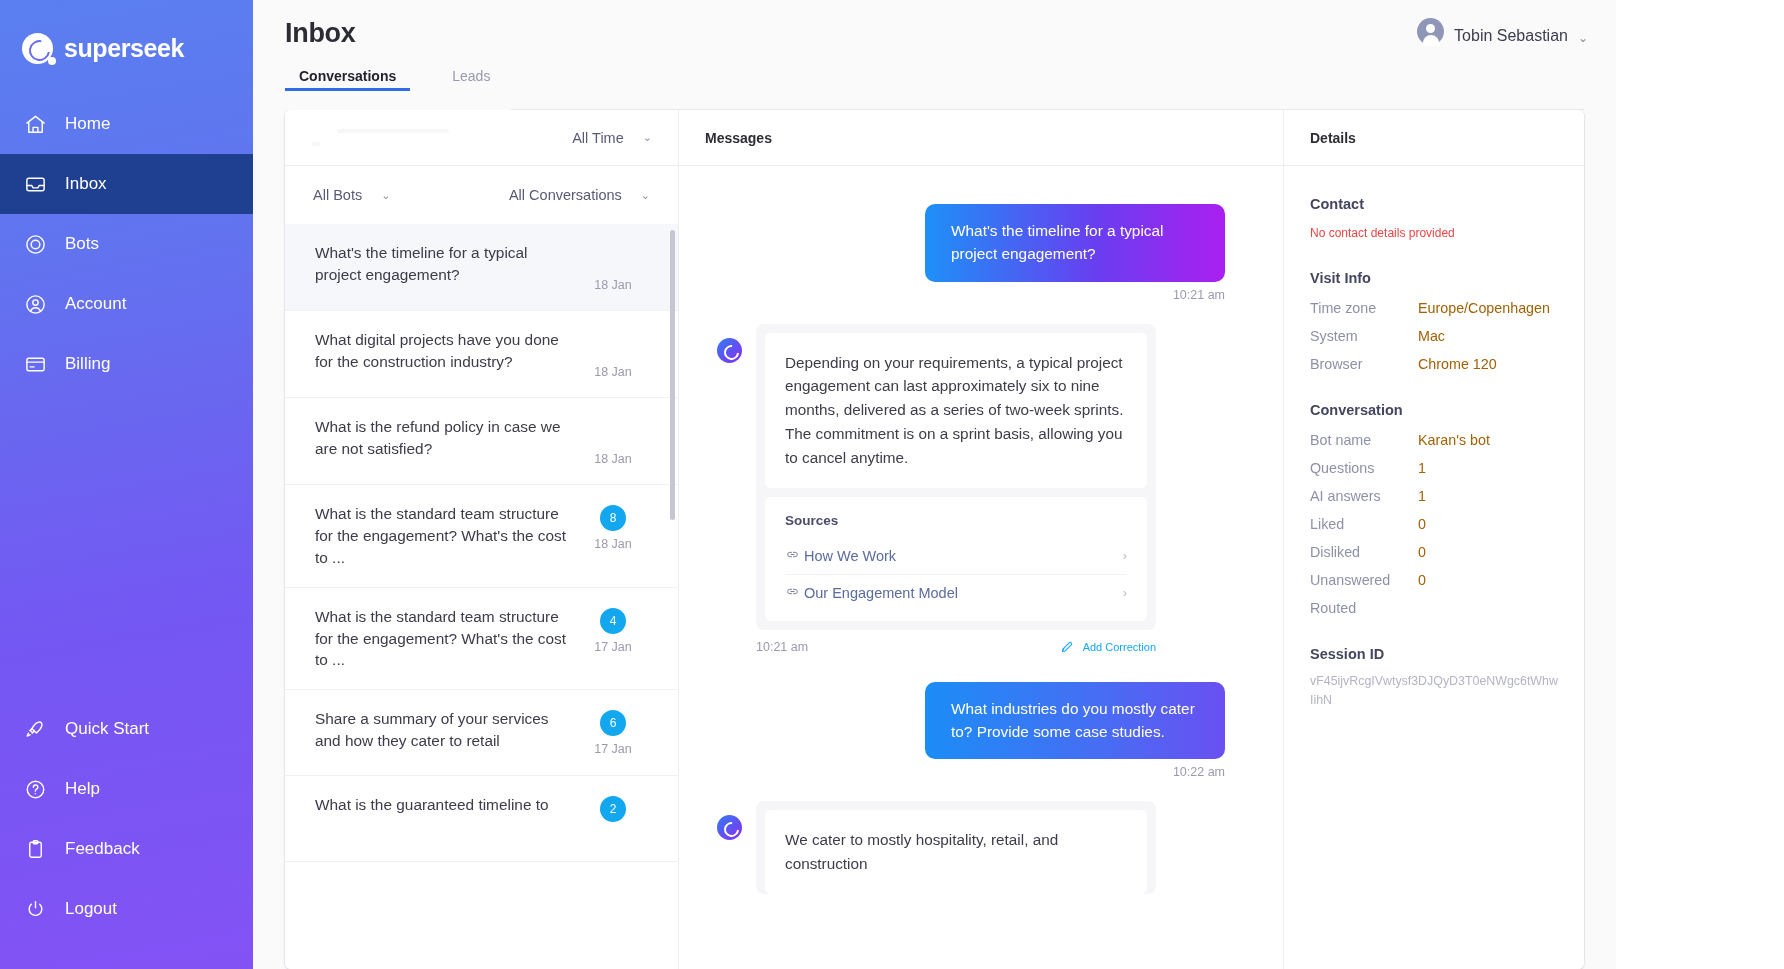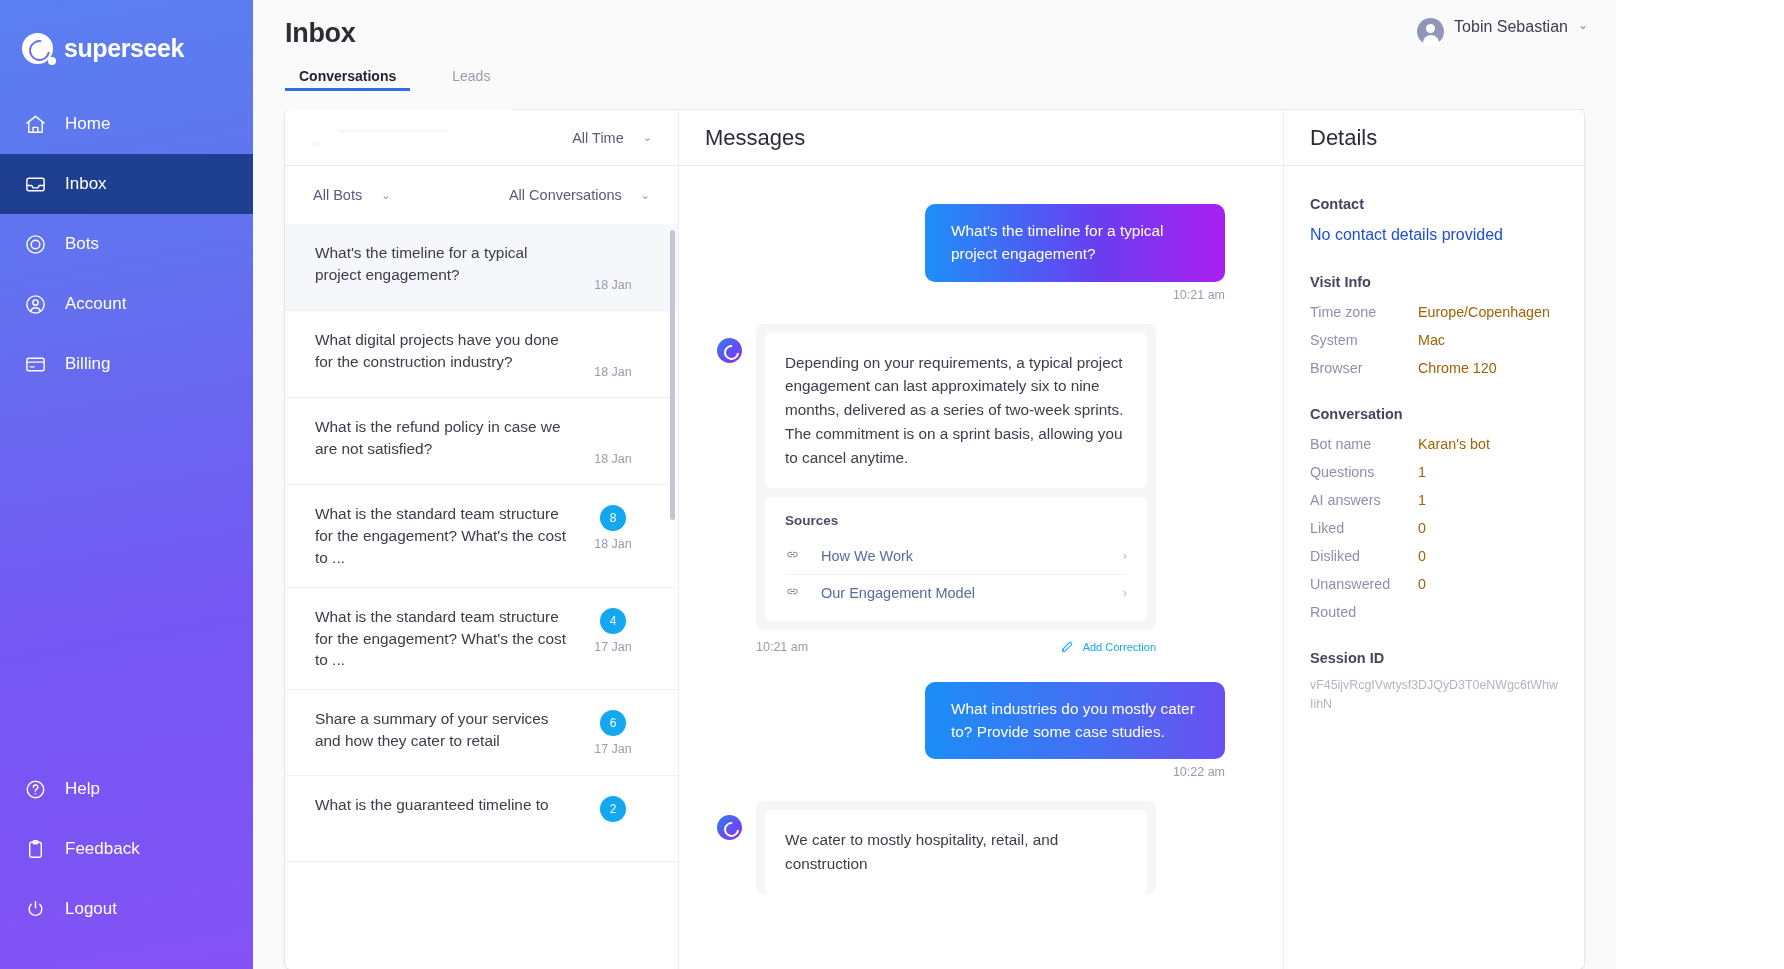--- a/index.html
+++ b/index.html
@@ -52,42 +52,42 @@
   .tabs { display: flex; gap: 28px; margin-top: 15px; }
   .tab {
     font-size: 14px; color: #9a9aad; padding: 4px 14px 4px 14px;
     cursor: pointer; font-weight: 400;
   }
   .tab.active { color: #23232e; font-weight: 700; border-bottom: 3px solid #2f6ce5; }
   .tabs-rule { position: absolute; left: 258px; right: 32px; bottom: 0; height: 1px; background: #e7e7ee; }
 
   .user-menu {
     position: absolute; right: 28px; top: 18px;
-    display: flex; align-items: flex-start; gap: 10px; cursor: pointer;
+    display: flex; align-items: flex-end; gap: 10px; cursor: pointer;
   }
   .avatar {
     width: 27px; height: 27px; border-radius: 50%; background: #9096b8;
     position: relative; flex: 0 0 27px;
   }
   .avatar::before { content:""; position:absolute; left:9px; top:6px; width:9px; height:9px; border-radius:50%; background:#fff; }
   .avatar::after { content:""; position:absolute; left:5.5px; top:17px; width:16px; height:11px; border-radius:8px 8px 0 0; background:#fff; }
   .user-name { font-size: 16px; color: #3d3d4d; }
   .caret { color: #8a8a9e; font-size: 12px; }
 
   
   .workspace {
     flex: 1; margin: 0 32px 0 32px; display: flex;
     background: #fff; border-radius: 6px; overflow: hidden;
     box-shadow: 0 1px 3px rgba(30,30,60,.10), 0 0 0 1px rgba(30,30,60,.05);
   }
   .panel-head {
     height: 56px; display: flex; align-items: center;
     padding: 0 26px; border-bottom: 1px solid #ececf3; background: #fff;
   }
-  .panel-head-title { font-size: 22px; font-weight: 400; color: #2c2c35; }
+  .panel-head-title { font-size: 14px; font-weight: 700; color: #2c2c35; }
 
   
   .list-panel { width: 394px; flex: 0 0 394px; border-right: 1px solid #ececf3; display: flex; flex-direction: column; background: #fff; }
   .list-head { justify-content: space-between; }
   .ghost-search { width: 150px; height: 18px; opacity: .035; }
   .ghost-search .l1 { height: 4px; background: #334; border-radius: 2px; width: 112px; margin-left: 26px; }
   .ghost-search .l2 { height: 4px; background: #334; border-radius: 2px; width: 10px; margin: 9px 0 0 0; }
   .dd { display: flex; align-items: center; gap: 19px; font-size: 14.5px; color: #585a77; cursor: pointer; }
   .dd .chev { font-size: 11px; color: #8e90ab; }
 
@@ -139,36 +139,36 @@
     border-radius: 50%; border: 2px solid #fff; border-right-color: transparent; transform: rotate(-40deg);
   }
   .bot-card { background: #f6f6f9; border-radius: 8px; padding: 9px; width: 400px; }
   .bot-text {
     background: #fff; border-radius: 6px; padding: 18px 20px;
     font-size: 15.3px; line-height: 1.56; color: #3c3c4a;
   }
   .sources { background: #fff; border-radius: 6px; padding: 16px 20px 10px 20px; margin-top: 9px; }
   .sources-title { font-size: 13.5px; font-weight: 700; color: #4a4c6b; margin-bottom: 10px; }
   .source-item {
-    display: flex; align-items: center; gap: 21px; padding: 9px 0;
+    display: flex; align-items: center; gap: 4px; padding: 9px 0;
     font-size: 14.5px; color: #5a6b9e; cursor: pointer; position: relative;
   }
   .source-item + .source-item { border-top: 1px solid #f2f2f6; }
   .source-item .arrow { position: absolute; right: 0; color: #b9b9c9; font-size: 13px; }
   .link-ico { color: #7b7fa0; font-size: 14px; }
 
   .answer-foot { display: flex; justify-content: space-between; align-items: center; width: 400px; margin: 9px 0 26px 39px; }
   .add-corr { display: flex; align-items: center; gap: 8px; color: #13a7f0; font-size: 11px; cursor: pointer; }
 
   
   .details-panel { width: 300px; flex: 0 0 300px; display: flex; flex-direction: column; background: #fff; }
   .details-body { padding: 30px 26px 0 26px; }
   .sec-title { font-size: 14.5px; font-weight: 700; color: #44465f; margin-bottom: 14px; }
   .sec { margin-bottom: 30px; }
-  .muted { font-size: 16px; color: #1d4ed8; }
+  .muted { font-size: 12px; color: #ef4444; }
   .kv { display: flex; font-size: 14.3px; margin-bottom: 12px; }
   .kv .k { width: 108px; flex: 0 0 108px; color: #8e90a8; }
   .kv .v { color: #a16207; }
   .sid { font-size: 12.4px; color: #b3b4c4; line-height: 1.5; word-break: break-all; }
 </style>
 </head>
 <body>
 
 <div class="app">
 
@@ -225,20 +225,30 @@
               <rect x="3" y="5.5" width="18" height="13" rx="2"></rect>
               <path d="M3 9.5h18"></path>
               <path d="M6.5 14.5h4"></path>
             </svg>
         </span>
         <span>Billing</span>
       </div>
     </nav>
 
     <nav class="nav-bottom">
+      <div class="nav-item">
+        <span class="ico">
+          <svg width="23" height="23" viewBox="0 0 24 24" fill="none" stroke="#fff" stroke-width="1.5" stroke-linecap="round" stroke-linejoin="round">
+              <path d="M14.5 4.5c3.2-1 5 .8 4 4-1 3.2-5.5 7.2-5.5 7.2l-4.7-4.7S11.3 5.5 14.5 4.5z"></path>
+              <path d="M8.3 11 6 13.2l2 .6.6 2 2.2-2.3"></path>
+              <path d="M6.4 17.6c-.9.9-3 1.3-3 1.3s.4-2.1 1.3-3"></path>
+            </svg>
+        </span>
+        <span>Quick Start</span>
+      </div>
       <div class="nav-item">
         <span class="ico">
           <svg width="23" height="23" viewBox="0 0 24 24" fill="none" stroke="#fff" stroke-width="1.5" stroke-linecap="round">
               <circle cx="12" cy="12" r="8.6"></circle>
               <path d="M9.8 9.6a2.3 2.3 0 1 1 3 2.2c-.6.3-.9.8-.9 1.5v.4"></path>
               <circle cx="11.9" cy="16.4" r=".7" fill="#fff" stroke="none"></circle>
             </svg>
         </span>
         <span>Help</span>
       </div>

